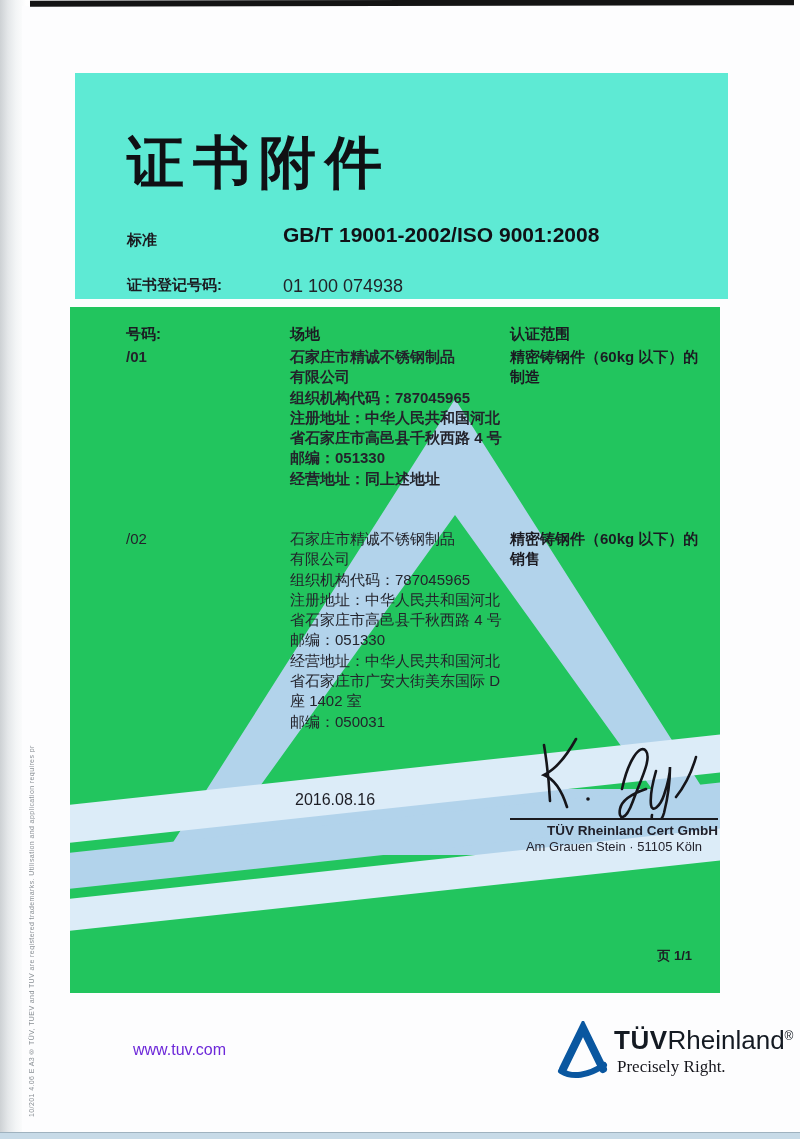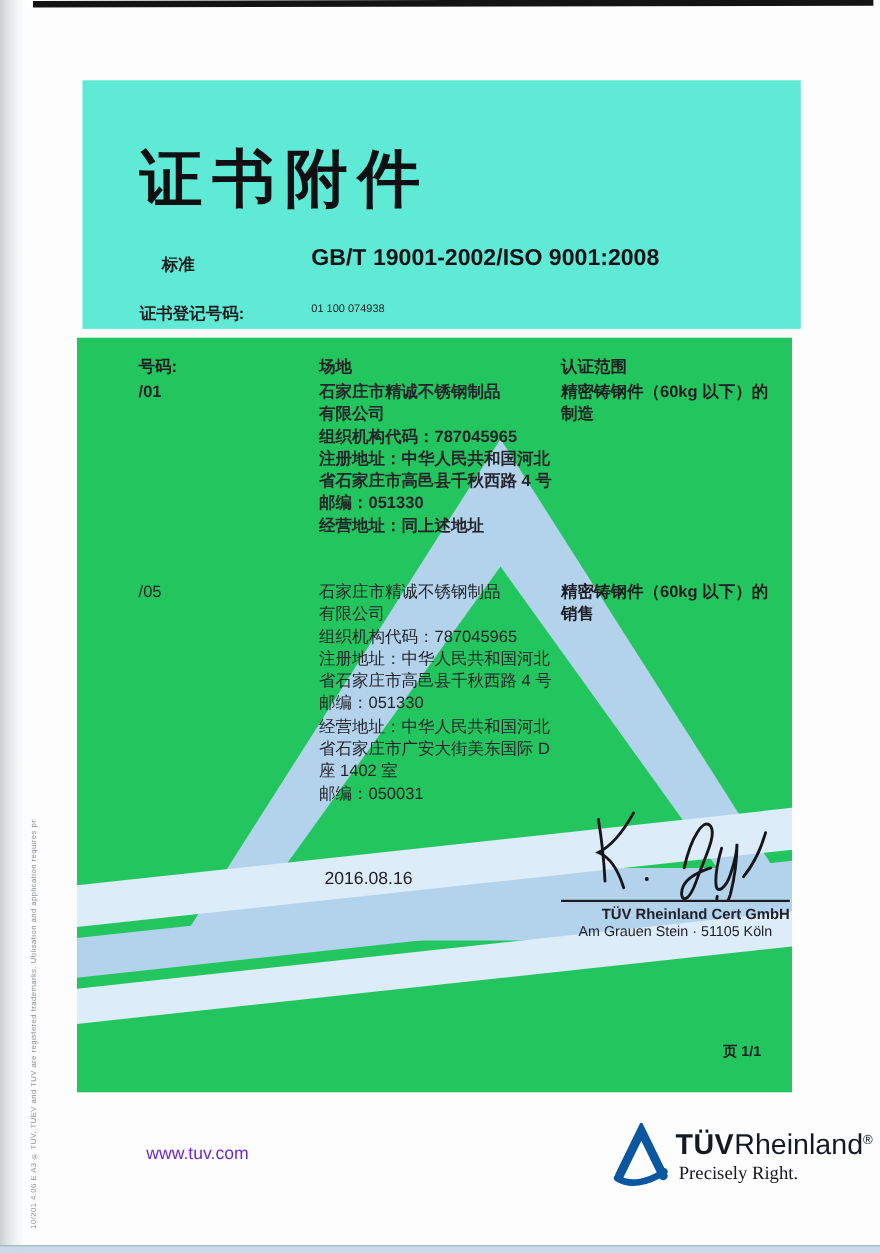--- a/index.html
+++ b/index.html
@@ -37,24 +37,24 @@
   
   .header-band {
     position:absolute; left:75px; top:73px; width:653px; height:226px;
     background:#5eead4;
   }
   .doc-title {
     position:absolute; left:52px; top:52px;
     font-size:57px; font-weight:bold; letter-spacing:9px; color:#101014;
   }
   .meta-label { position:absolute; font-size:15px; font-weight:bold; color:#1b1b20; }
-  .std-label   { left:52px; top:158px;margin-left:20px; }
+  .std-label   { left:52px; top:158px; }
   .std-value   { position:absolute; left:208px; top:150px; font-size:21px; font-weight:bold; color:#111116; }
   .cert-label  { left:52px; top:203px; }
-  .cert-value  { position:absolute; left:208px; top:203px; font-size:10px; color:#222228; }
+  .cert-value  { position:absolute; left:208px; top:203px; font-size:18px; color:#222228; }
 
   
   .panel {
     position:absolute; left:70px; top:307px; width:650px; height:686px;
     background:#22c55e; overflow:hidden;
   }
   .watermark { position:absolute; left:0; top:0; pointer-events:none; }
 
   .cell { position:absolute; font-size:15px; line-height:20.3px; color:#23232b; white-space:pre-line; }
   .cell.bold { font-weight:bold; color:#1b1b22; }
@@ -122,21 +122,21 @@
   <div class="cell col-2 row-1">石家庄市精诚不锈钢制品
 有限公司
 组织机构代码：787045965
 注册地址：中华人民共和国河北
 省石家庄市高邑县千秋西路 4 号
 邮编：051330
 经营地址：同上述地址</div>
   <div class="cell bold col-3 row-1">精密铸钢件（60kg 以下）的
 制造</div>
 
-  <div class="cell col-1 row-2">/05</div>
+  <div class="cell col-1 row-2">/02</div>
   <div class="cell col-2 row-2">石家庄市精诚不锈钢制品
 有限公司
 组织机构代码：787045965
 注册地址：中华人民共和国河北
 省石家庄市高邑县千秋西路 4 号
 邮编：051330
 经营地址：中华人民共和国河北
 省石家庄市广安大街美东国际 D
 座 1402 室
 邮编：050031</div>

